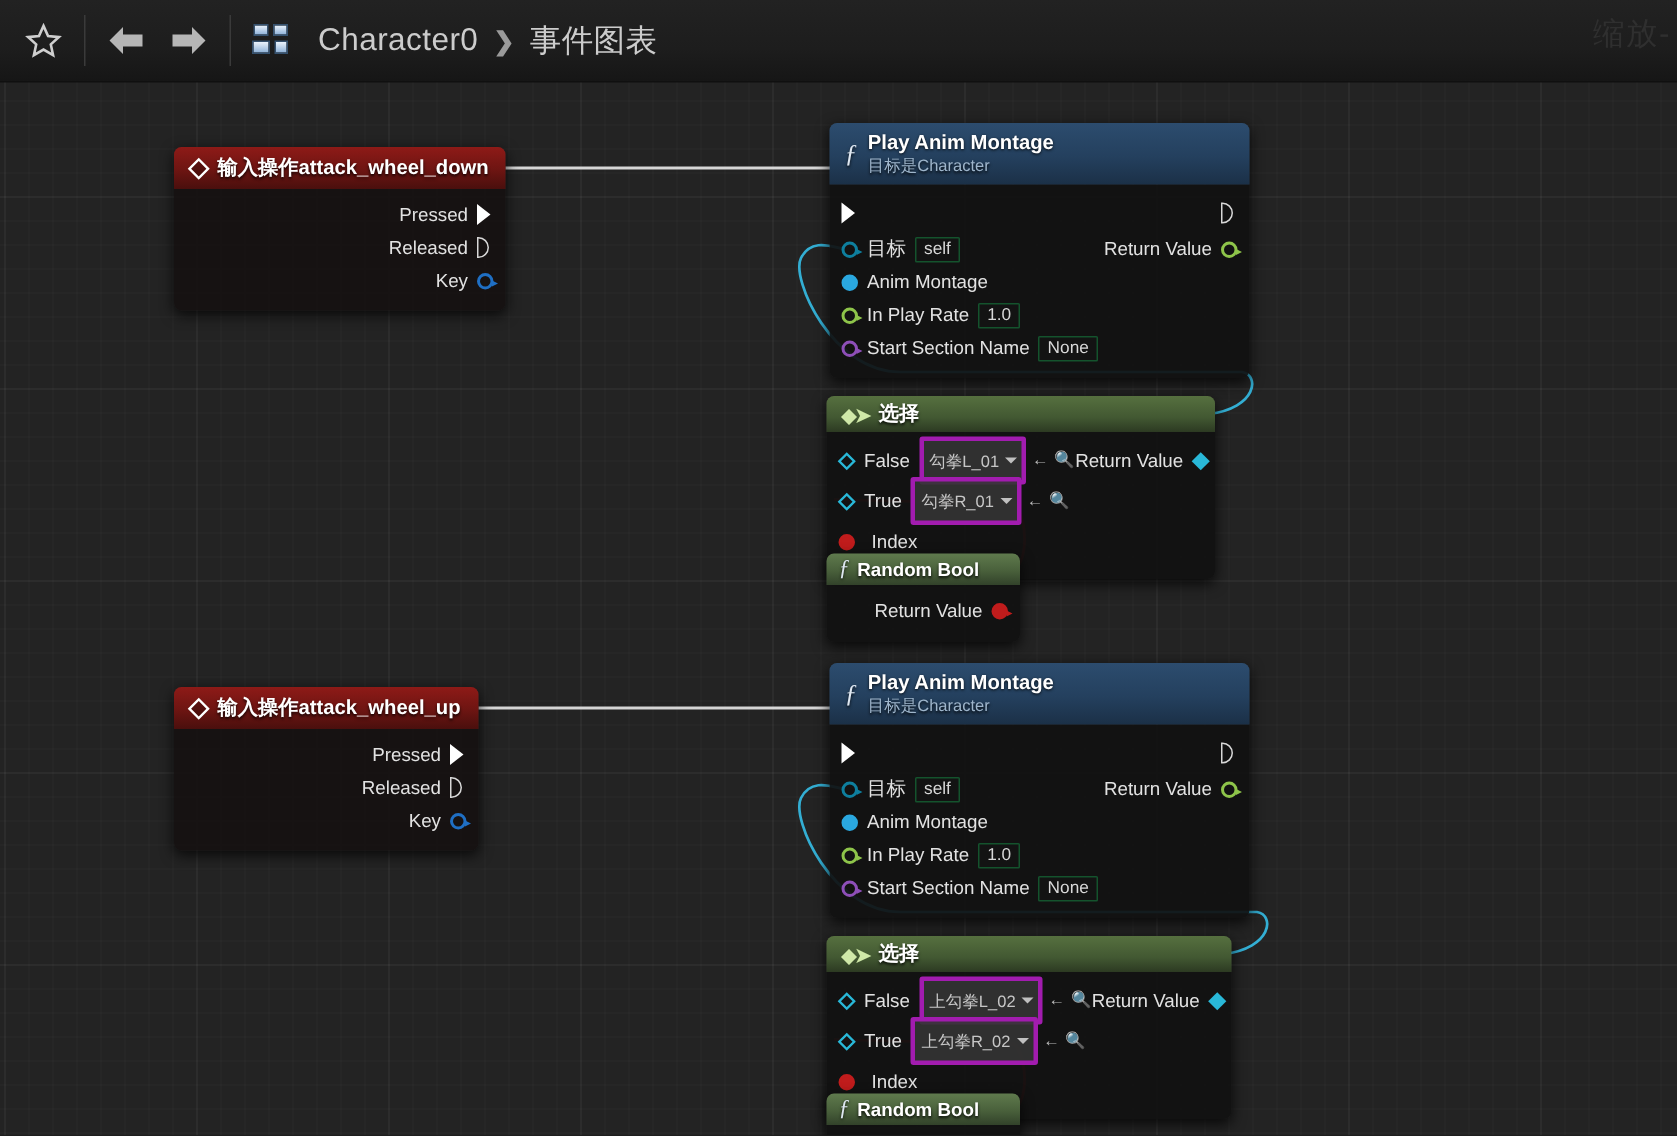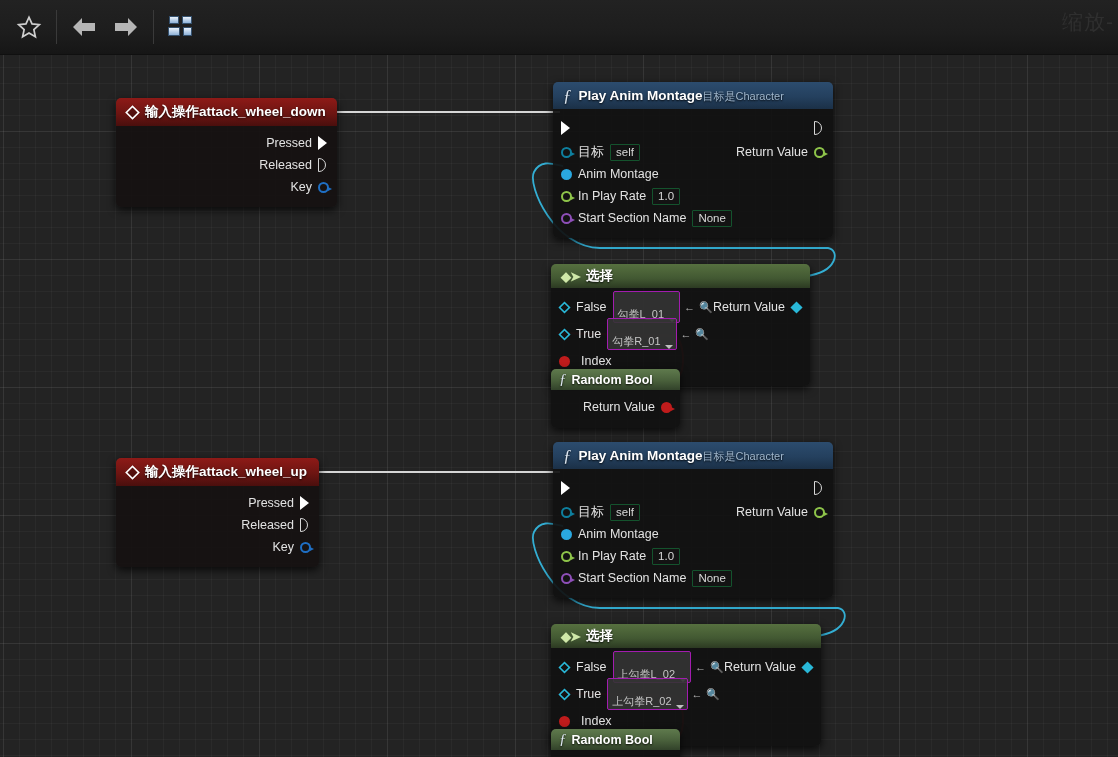--- a/index.html
+++ b/index.html
@@ -229,23 +229,23 @@
     color: #d8d8d8;
     font-size: 11.5px;
     padding: 0px 5px;
     line-height: 15px;
     border-radius: 1px;
     white-space: nowrap;
   }
 
   
   .dropdown {
-    display: flex; align-items: flex-end;
+    display: flex; align-items: center;
     background: rgba(52,52,52,0.9);
-    border: 1px solid #a21caf;
+    border: 3px solid #a21caf;
     border-radius: 2px;
     height: 32px;
     padding: 0 3px 0 4px;
     color: #c6c6c6;
     font-size: 11px;
     white-space: nowrap;
   }
   .dd-caret {
     width: 0; height: 0; margin-left: 4px;
     border-left: 4px solid transparent;
@@ -271,21 +271,21 @@
     font-style: italic; font-size: 17px;
     color: #dfe8f2; margin-right: 7px;
     line-height: 1; flex: 0 0 auto;
     text-shadow: 0 1px 2px rgba(0,0,0,.8);
   }
   .sel-glyph {
     color: #cfe8a8; font-size: 13px; font-weight: bold;
     margin-right: 6px; flex: 0 0 auto;
     letter-spacing: -1px;
   }
-  .head-col { display: flex; justify-content: center; }
+  .head-col { display: flex; flex-direction: column; justify-content: center; }
 </style>
 </head>
 <body>
 
 <div id="app">
 
   <div id="graph"></div>
 
 
   <svg id="wires">
@@ -590,17 +590,22 @@
     </div>
     <div class="tb-sep"></div>
     <div class="tb-btn">
       <span class="bp-icon">
         <i class="a"></i>
           <i class="b"></i>
           <i class="c"></i>
           <i class="d"></i>
       </span>
     </div>
+    <div id="breadcrumb">
+      <span class="bc-item">Character0</span>
+      <span class="bc-sep">❯</span>
+      <span class="bc-item">事件图表</span>
+    </div>
   </div>
 
   <div id="zoom-label">缩放-</div>
 
 </div>
 
 </body></html>

